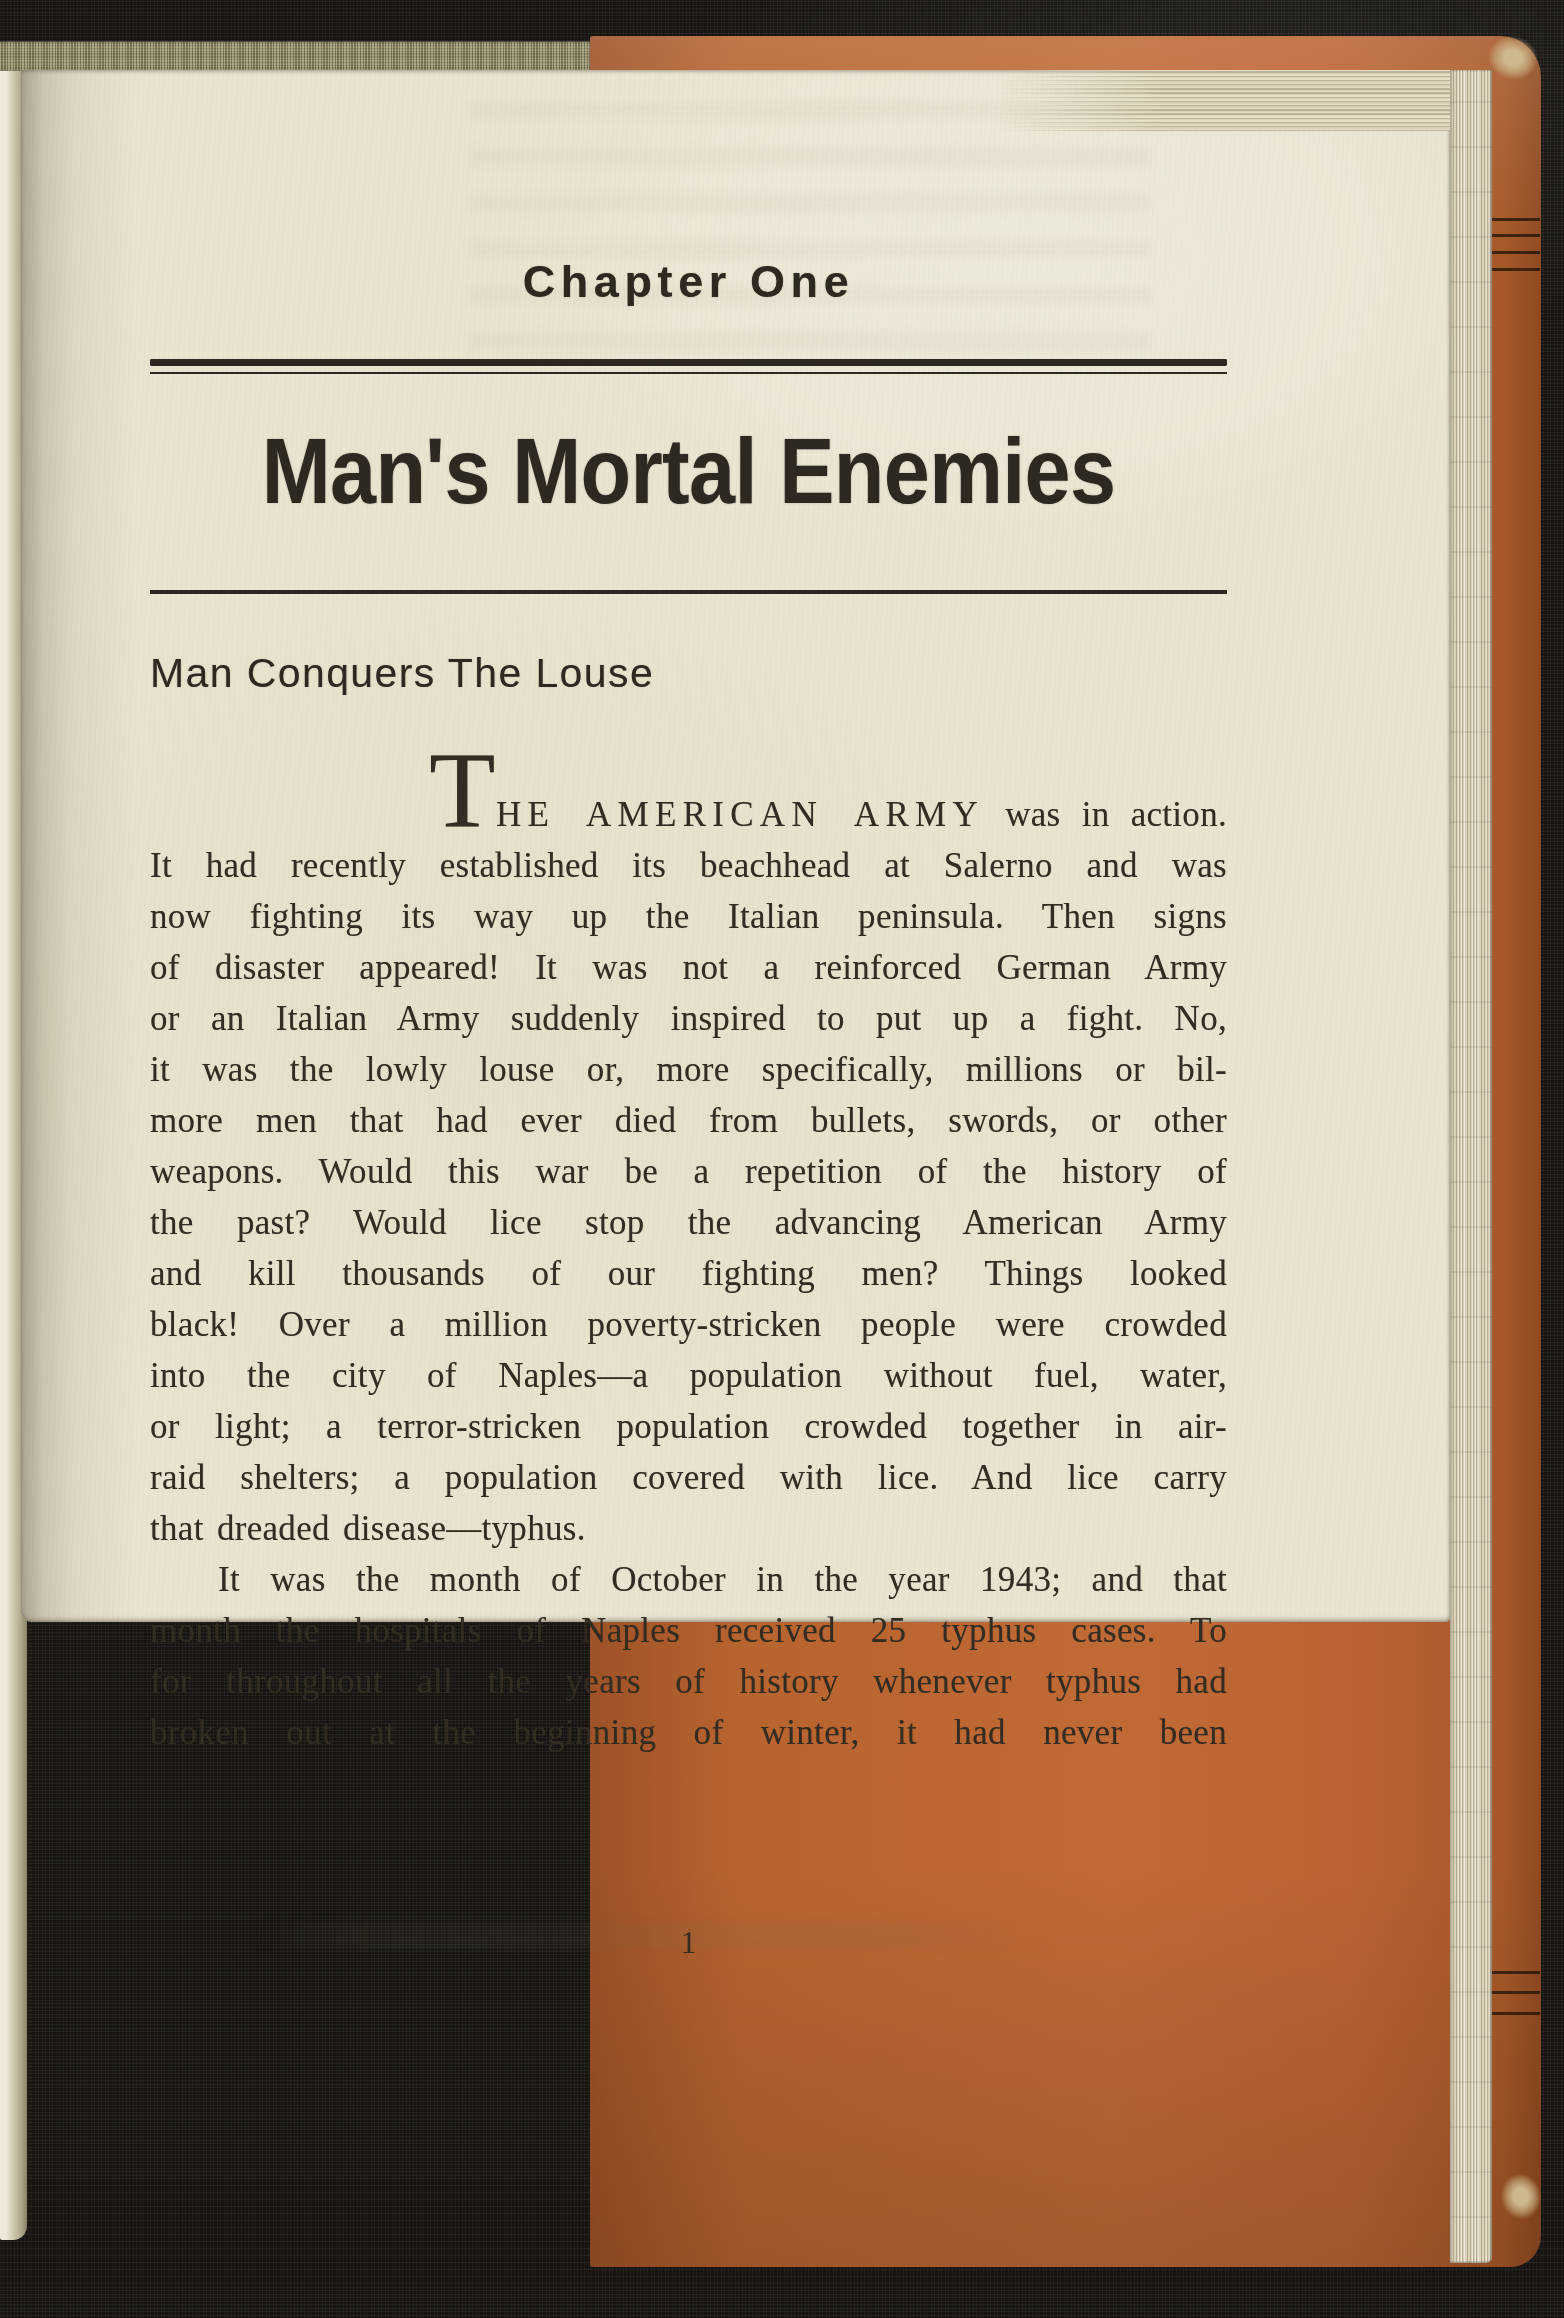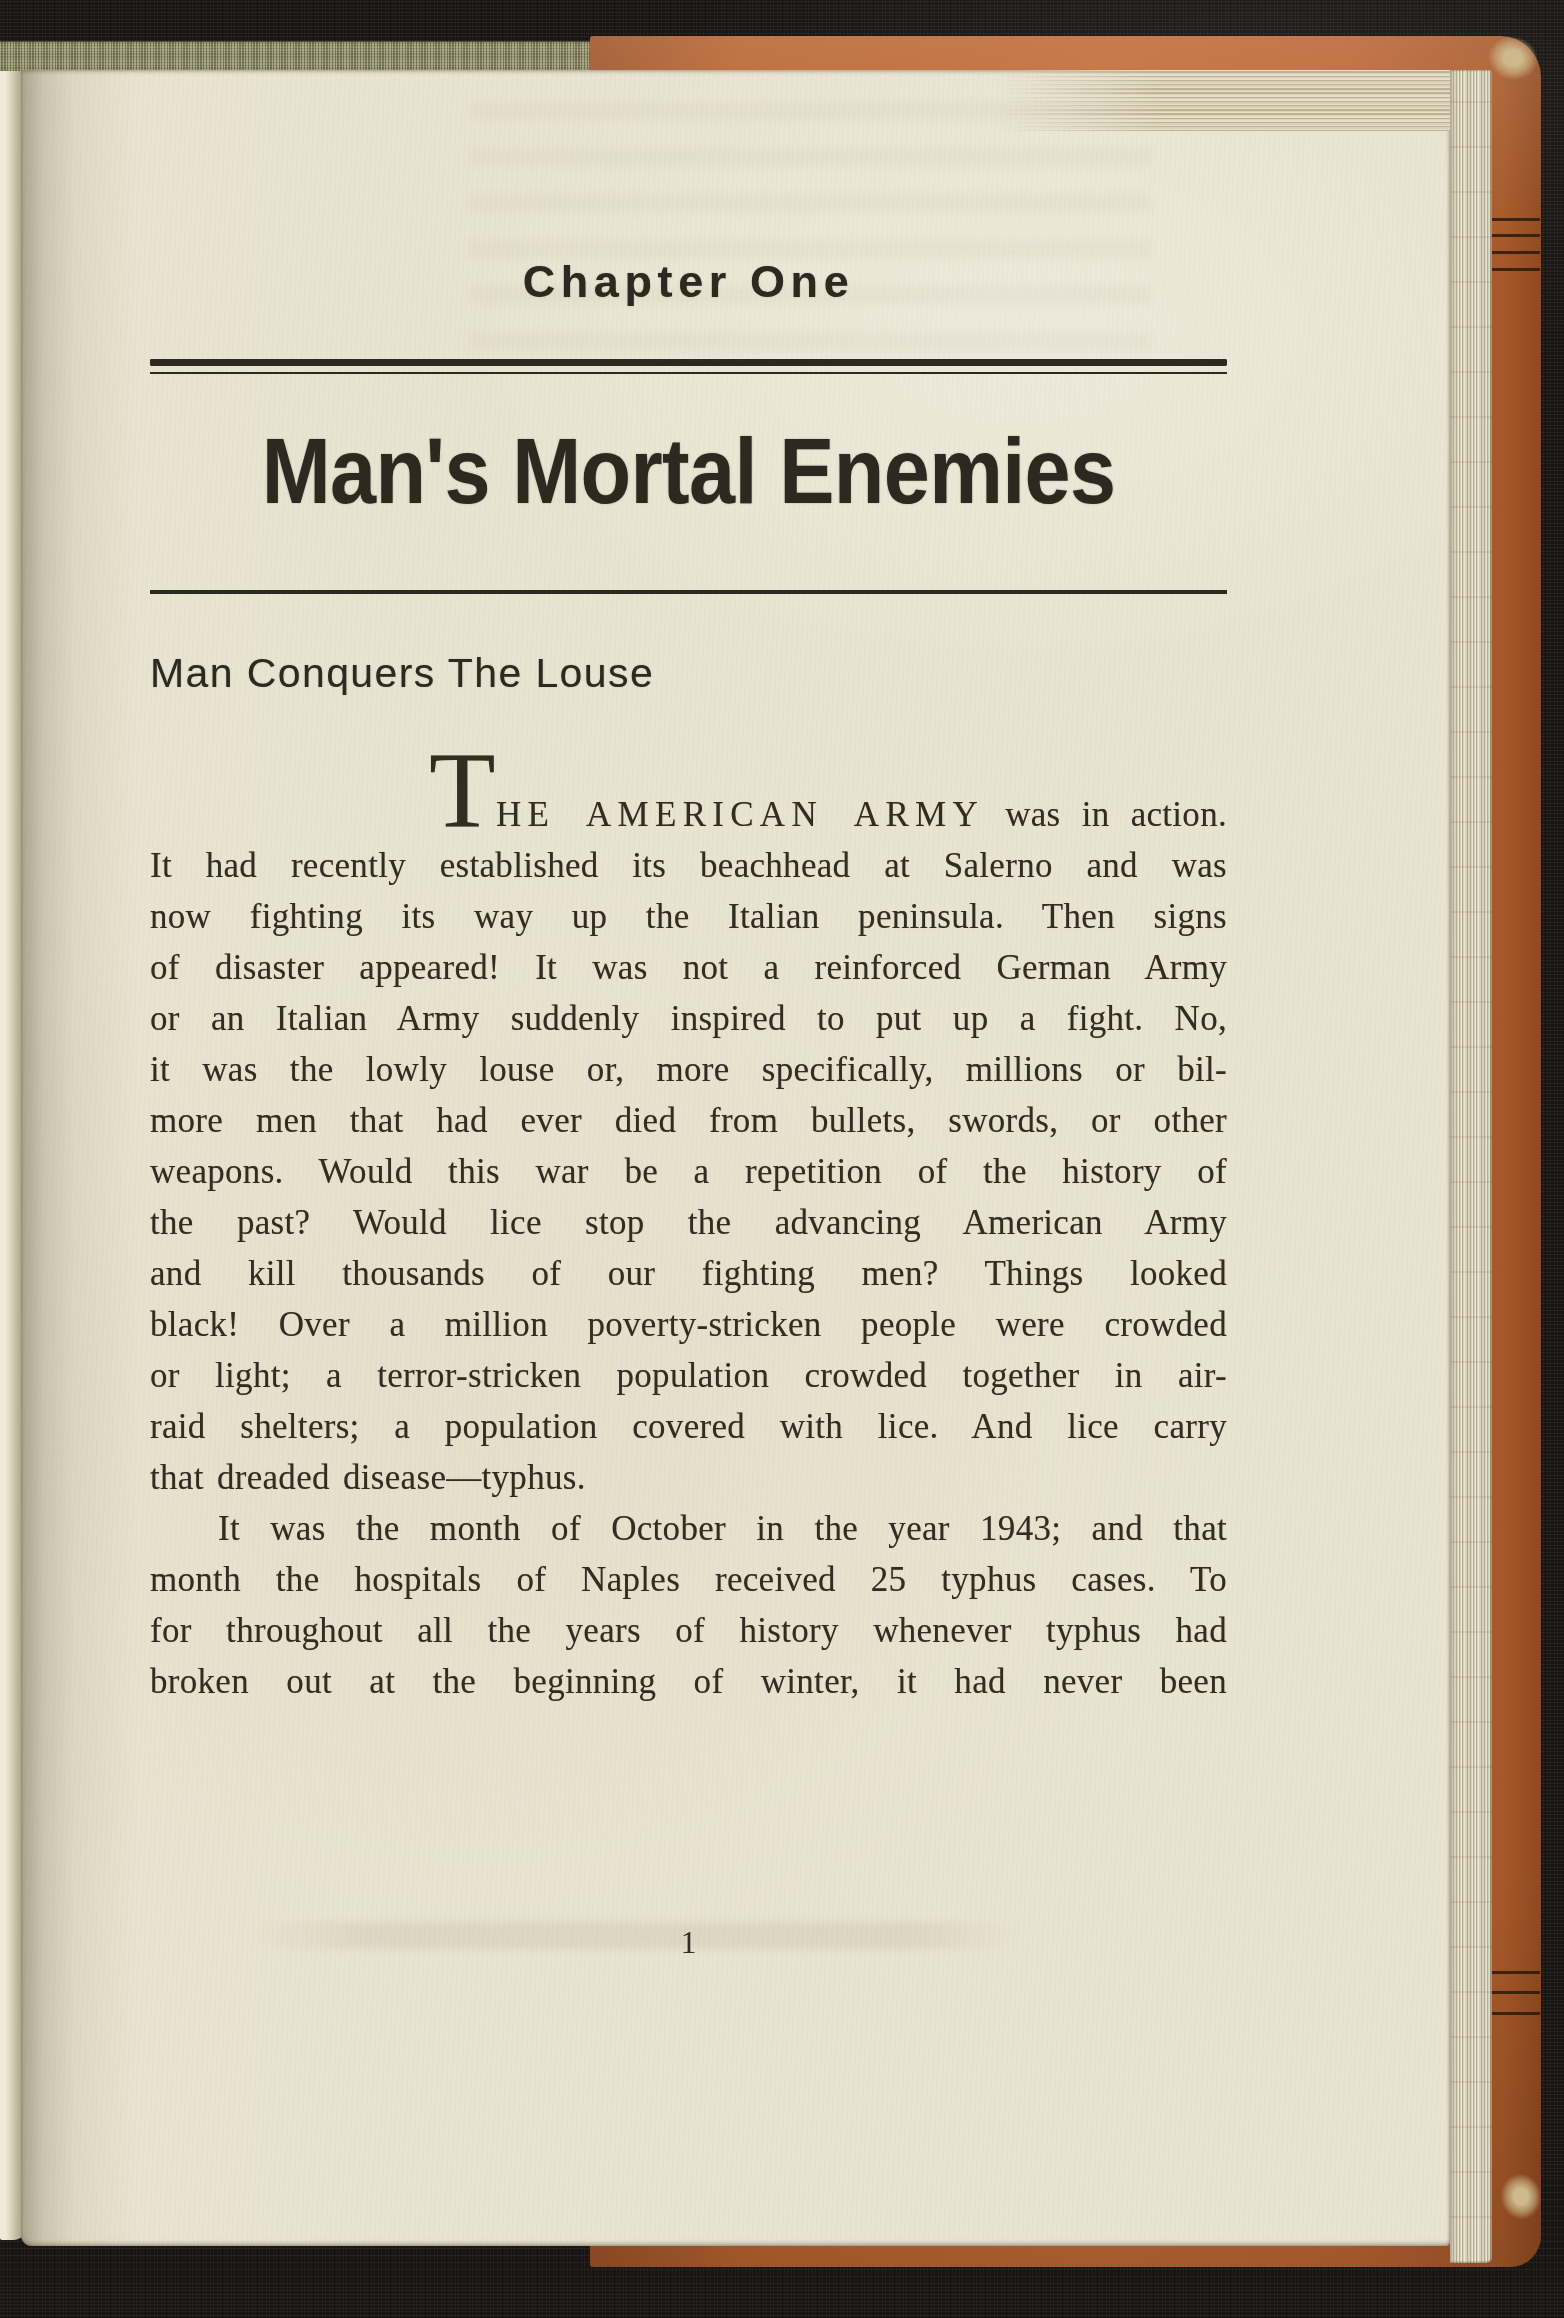--- a/index.html
+++ b/index.html
@@ -36,21 +36,21 @@
   .worn-patch.tr{right:-4.2px;top:-5.6px;width:64px;height:56px;transform:rotate(12deg);}
   .worn-patch.br{right:-5.6px;bottom:41px;width:52px;height:59px;transform:rotate(-9deg);}
   
   .page-sliver{
     position:absolute;left:0;top:71px;width:26.5px;height:2169px;
     background:linear-gradient(90deg,#eee9d8 0 5.6px,#ded7c2 9.8px,#b6ae92 19.6px,#8e866b 26.5px);
     border-radius:0 0 14px 2.1px;
   }
   
   .page{
-    position:absolute;left:21px;top:70px;width:1429px;height:2176px;
+    position:absolute;left:21px;top:70px;width:1429px;height:1552px;
     background-color:var(--paper,#e9e4d1);
     background-image:
       radial-gradient(1048px 629px at 70% 12%, rgba(255,255,255,.22), rgba(255,255,255,0) 55%),
       radial-gradient(1187px 908px at 32% 62%, rgba(203,193,162,.14), rgba(0,0,0,0) 60%),
       repeating-linear-gradient(93deg, rgba(158,148,118,.03) 0 2.1px, rgba(0,0,0,0) 2.1px 4.9px);
     border-radius:2.1px 4.2px 4.2px 11.2px;
     box-shadow:
       inset 0 2.1px 4.2px -1.4px rgba(90,80,60,.55),
       inset 0 -3.5px 4.9px -2.1px rgba(80,70,50,.55),
       inset -2.1px 0 3.5px -1.4px rgba(120,110,85,.35);
@@ -162,20 +162,21 @@
         <div class="bl">now fighting its way up the Italian peninsula.  Then signs</div>
         <div class="bl">of disaster appeared!  It was not a reinforced German Army</div>
         <div class="bl">or an Italian Army suddenly inspired to put up a fight.  No,</div>
         <div class="bl">it was the lowly louse or, more specifically, millions or bil-</div>
 
         <div class="bl">more men that had ever died from bullets, swords, or other</div>
         <div class="bl">weapons.  Would this war be a repetition of the history of</div>
         <div class="bl">the past?  Would lice stop the advancing American Army</div>
         <div class="bl">and kill thousands of our fighting men?  Things looked</div>
         <div class="bl">black!  Over a million poverty-stricken people were crowded</div>
+        <div class="bl">into the city of Naples—a population without fuel, water,</div>
         <div class="bl">or light; a terror-stricken population crowded together in air-</div>
         <div class="bl">raid shelters; a population covered with lice.  And lice carry</div>
         <div class="bl last">that dreaded disease—typhus.</div>
 
         <div class="bl indent">It was the month of October in the year 1943; and that</div>
         <div class="bl">month the hospitals of Naples received 25 typhus cases.  To</div>
         <div class="bl">for throughout all the years of history whenever typhus had</div>
         <div class="bl">broken out at the beginning of winter, it had never been</div>
       </div>
 

